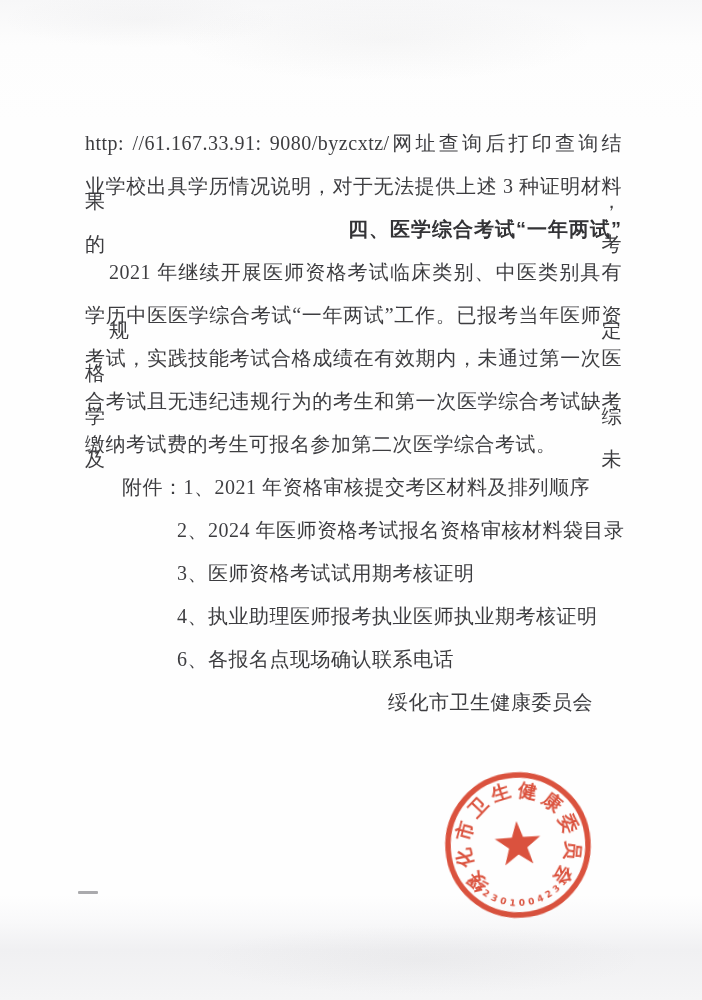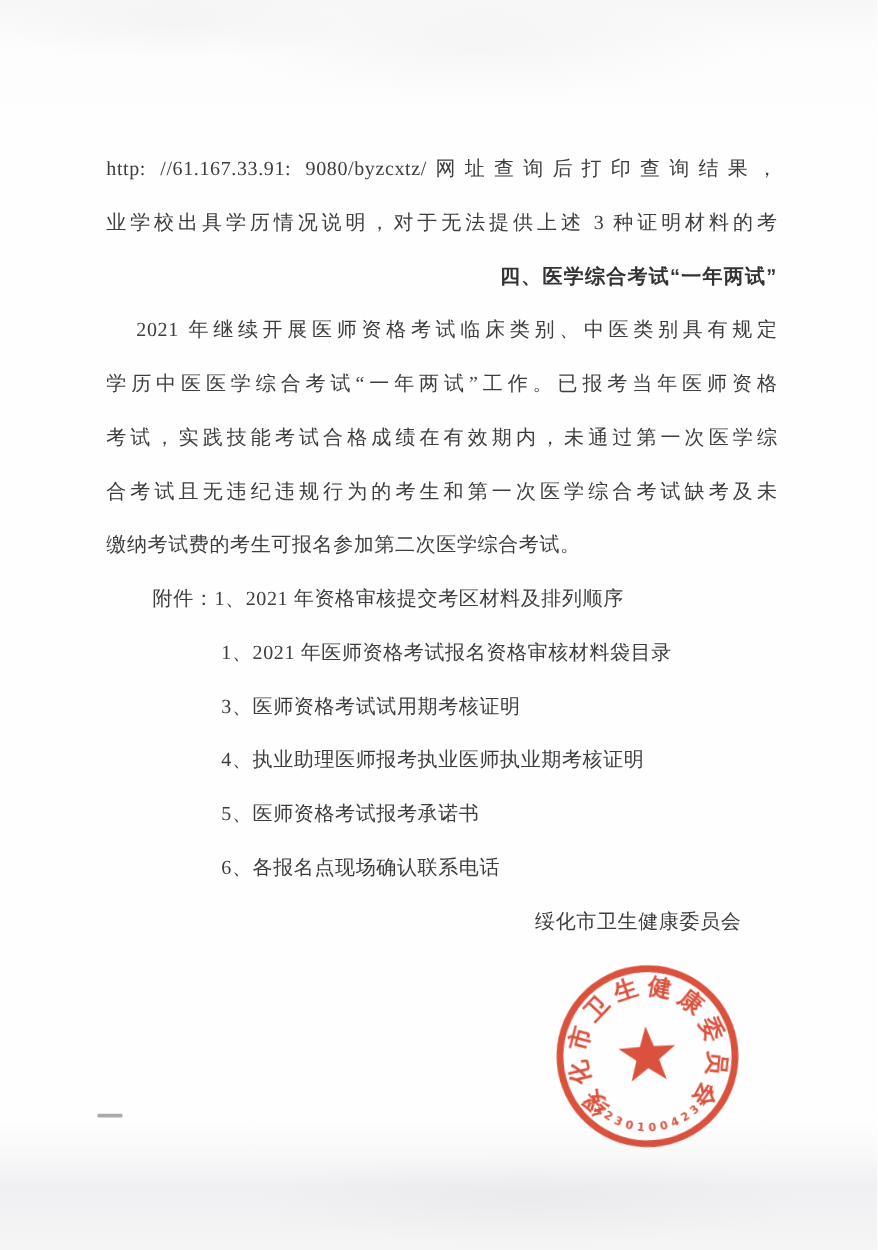--- a/index.html
+++ b/index.html
@@ -21,21 +21,21 @@
     content:"";position:absolute;inset:0;pointer-events:none;
     background:
       radial-gradient(ellipse 300px 60px at 55% 4%, rgba(120,120,125,0.05), transparent 70%),
       radial-gradient(ellipse 320px 50px at 60% 96%, rgba(120,120,125,0.05), transparent 70%),
       radial-gradient(ellipse 200px 40px at 20% 2%, rgba(120,120,125,0.04), transparent 70%);
   }
   .doc{
     position:absolute;left:85px;top:114px;width:537px;
   }
   .ln{
-    height:43px;line-height:43px;font-size:16px;
+    height:43px;line-height:58px;font-size:20px;
     white-space:nowrap;
     letter-spacing:0.5px;
   }
   .j{ 
     white-space:normal;
     text-align:justify;
     text-align-last:justify;
     text-justify:inter-ideograph;
   }
   .ind{padding-left:24px;}
@@ -81,24 +81,23 @@
 
     <div class="ln ind heading">四、医学综合考试“一年两试”</div>
 
     <div class="ln j ind">2021 年继续开展医师资格考试临床类别、中医类别具有规定</div>
     <div class="ln j">学历中医医学综合考试“一年两试”工作。已报考当年医师资格</div>
     <div class="ln j">考试，实践技能考试合格成绩在有效期内，未通过第一次医学综</div>
     <div class="ln j">合考试且无违纪违规行为的考生和第一次医学综合考试缺考及未</div>
     <div class="ln">缴纳考试费的考生可报名参加第二次医学综合考试。</div>
 
     <div class="ln inda"><span>附件：</span><span>1、2021 年资格审核提交考区材料及排列顺序</span></div>
-    <div class="ln indi">1、2021 年医师资格考试报名资格审核材料袋目录</div>
+    <div class="ln indi">2、2024 年医师资格考试报名资格审核材料袋目录</div>
     <div class="ln indi">3、医师资格考试试用期考核证明</div>
     <div class="ln indi">4、执业助理医师报考执业医师执业期考核证明</div>
-    <div class="ln indi">5、医师资格考试报考承诺书</div>
     <div class="ln indi">6、各报名点现场确认联系电话</div>
 
     <div class="ln sig-org">绥化市卫生健康委员会</div>
   </div>
 
   <div class="dash"></div>
 
   <div class="seal">
     <svg viewBox="0 0 160 168" xmlns="http://www.w3.org/2000/svg">
       <circle cx="80" cy="84" r="70" fill="none" stroke-width="5.5" stroke="#d9452f"></circle>

